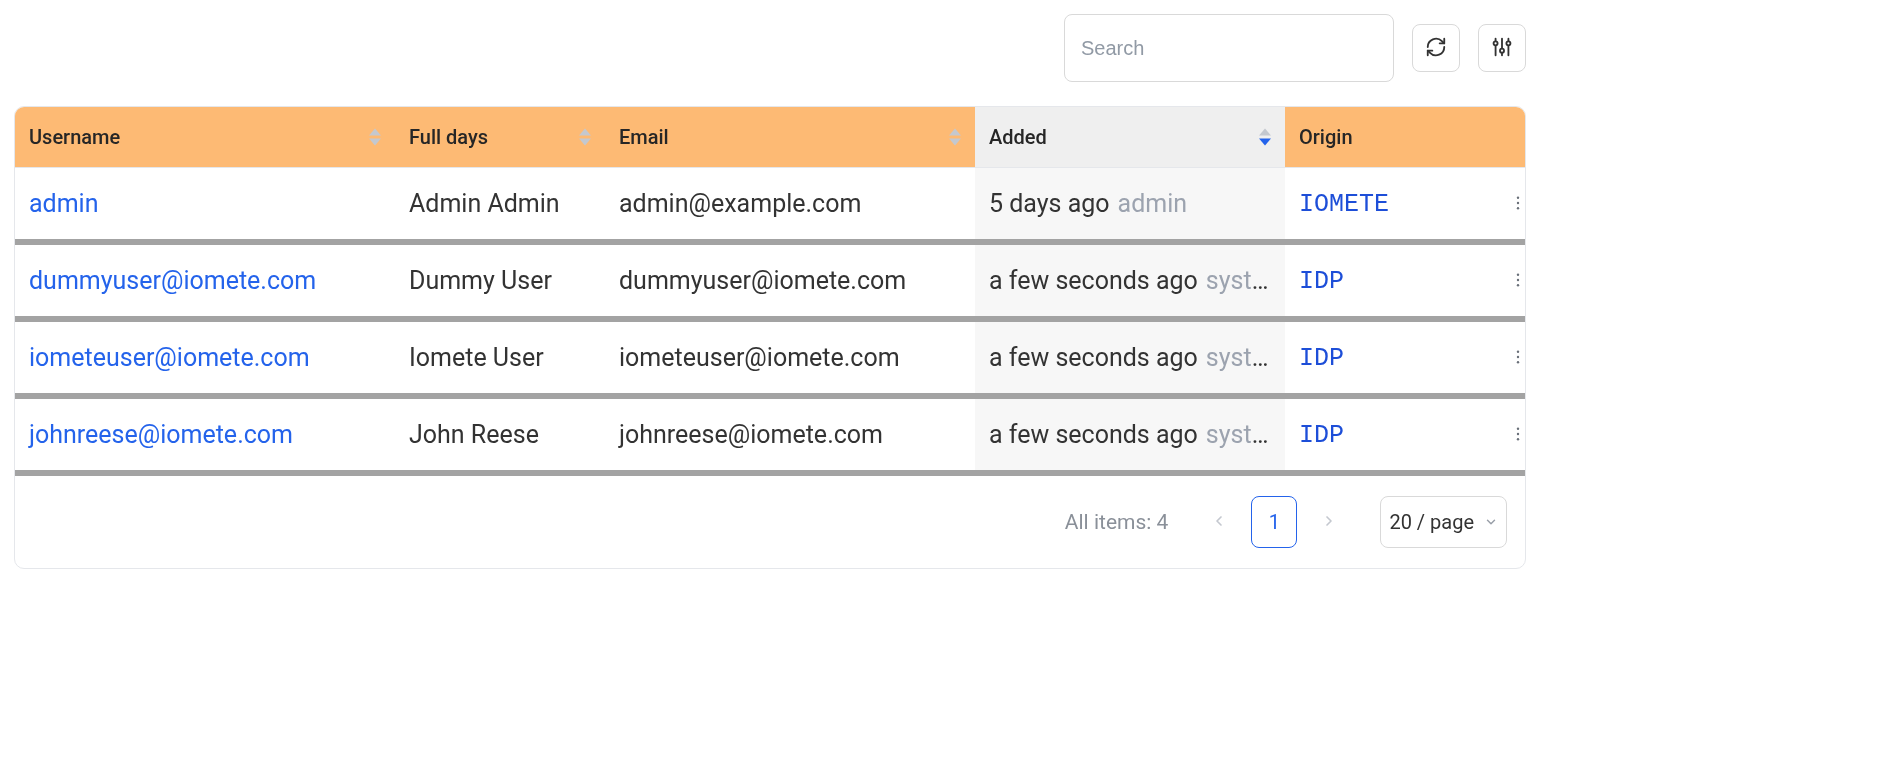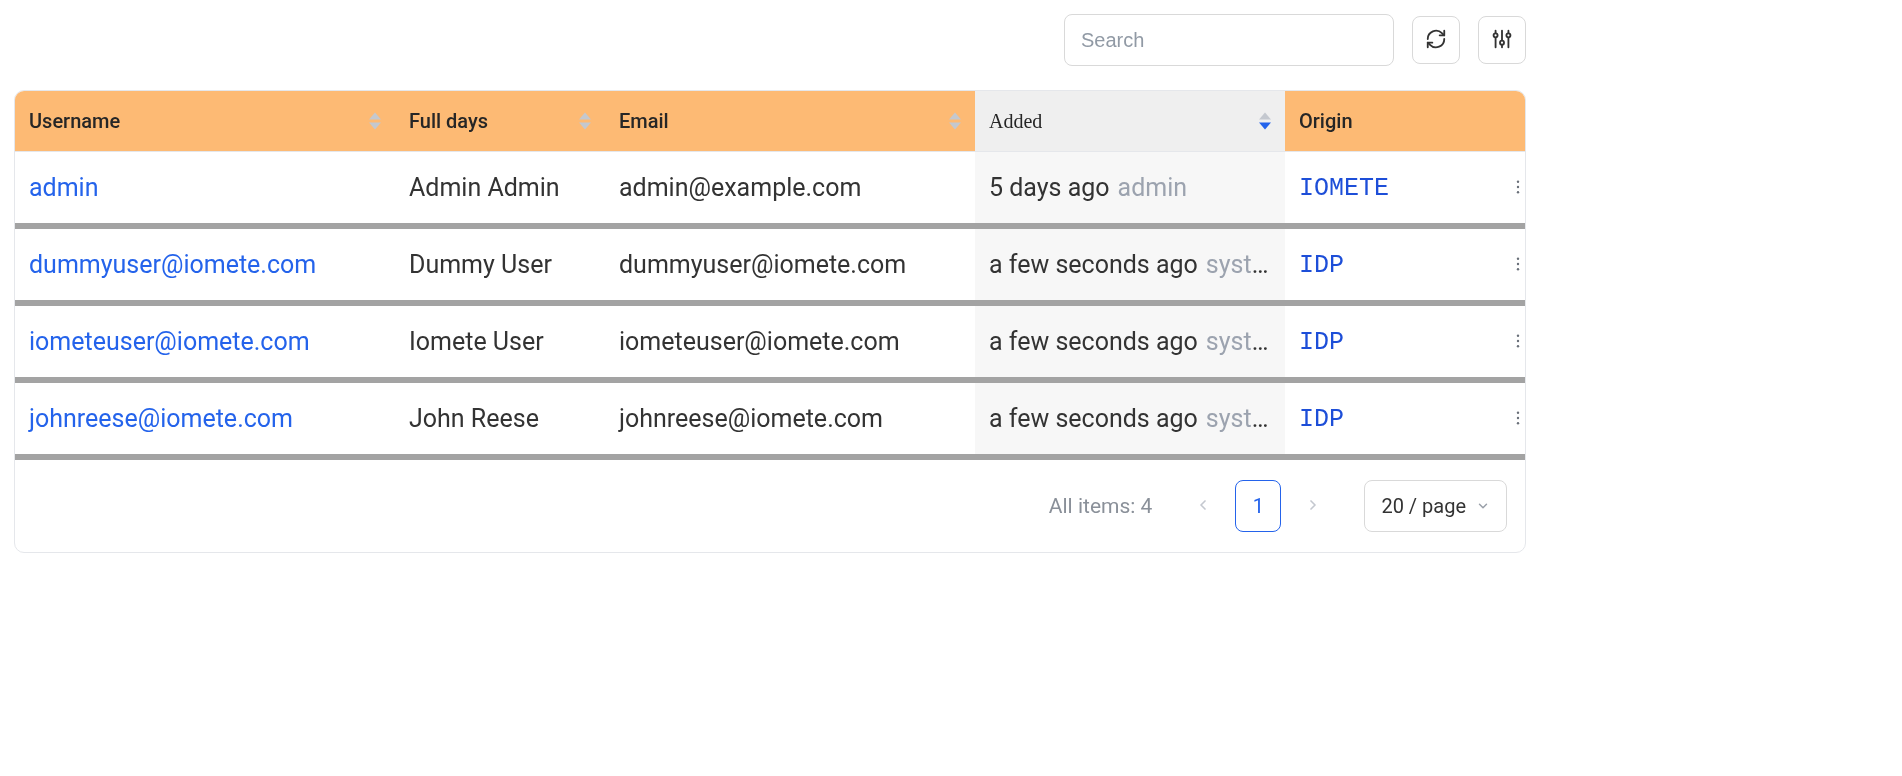--- a/index.html
+++ b/index.html
@@ -45,21 +45,21 @@
 
   .toolbar {
     display: flex;
     justify-content: flex-end;
     align-items: center;
     gap: 18px;
     margin-bottom: 24px;
   }
   .search-input {
     width: 330px;
-    height: 52px;
+    height: 68px;
     border: 1px solid #d9d9d9;
     border-radius: 8px;
     padding: 0 16px;
     font-size: 20px;
     color: #333;
     outline: none;
   }
   .search-input::placeholder { color: #919aa5; }
 
   .icon-btn {
@@ -89,21 +89,20 @@
     background: #fdba74;
     font-weight: 500;
     font-size: 20px;
     text-align: left;
     padding: 18px 14px;
     border-bottom: 1px solid #e5e7eb;
     position: relative;
   }
   thead th.sorted {
     background: #efefef;
-    font-family: Liberation Serif, serif;
   }
   tbody td {
     padding: 20px 14px;
     border-bottom: 6px solid #a3a3a3;
     font-size: 25px;
     color: #333;
     vertical-align: middle;
     white-space: nowrap;
     overflow: hidden;
     text-overflow: ellipsis;
@@ -189,21 +188,21 @@
     border: 1px solid #2463eb;
     border-radius: 8px;
     color: #2463eb;
     display:flex; align-items:center; justify-content:center;
     font-size:20px;
   }
   .page-size {
     height: 52px;
     border: 1px solid #d9d9d9;
     border-radius: 8px;
-    padding: 0 16px;
+    padding: 0 8px;
     display:flex;
     align-items:center;
     gap:10px;
     color: #333;
     font-size: 20px;
     cursor:pointer;
   }
   .page-size svg { color:#9aa0a9; }
 
   .col-username { width: 380px; }

